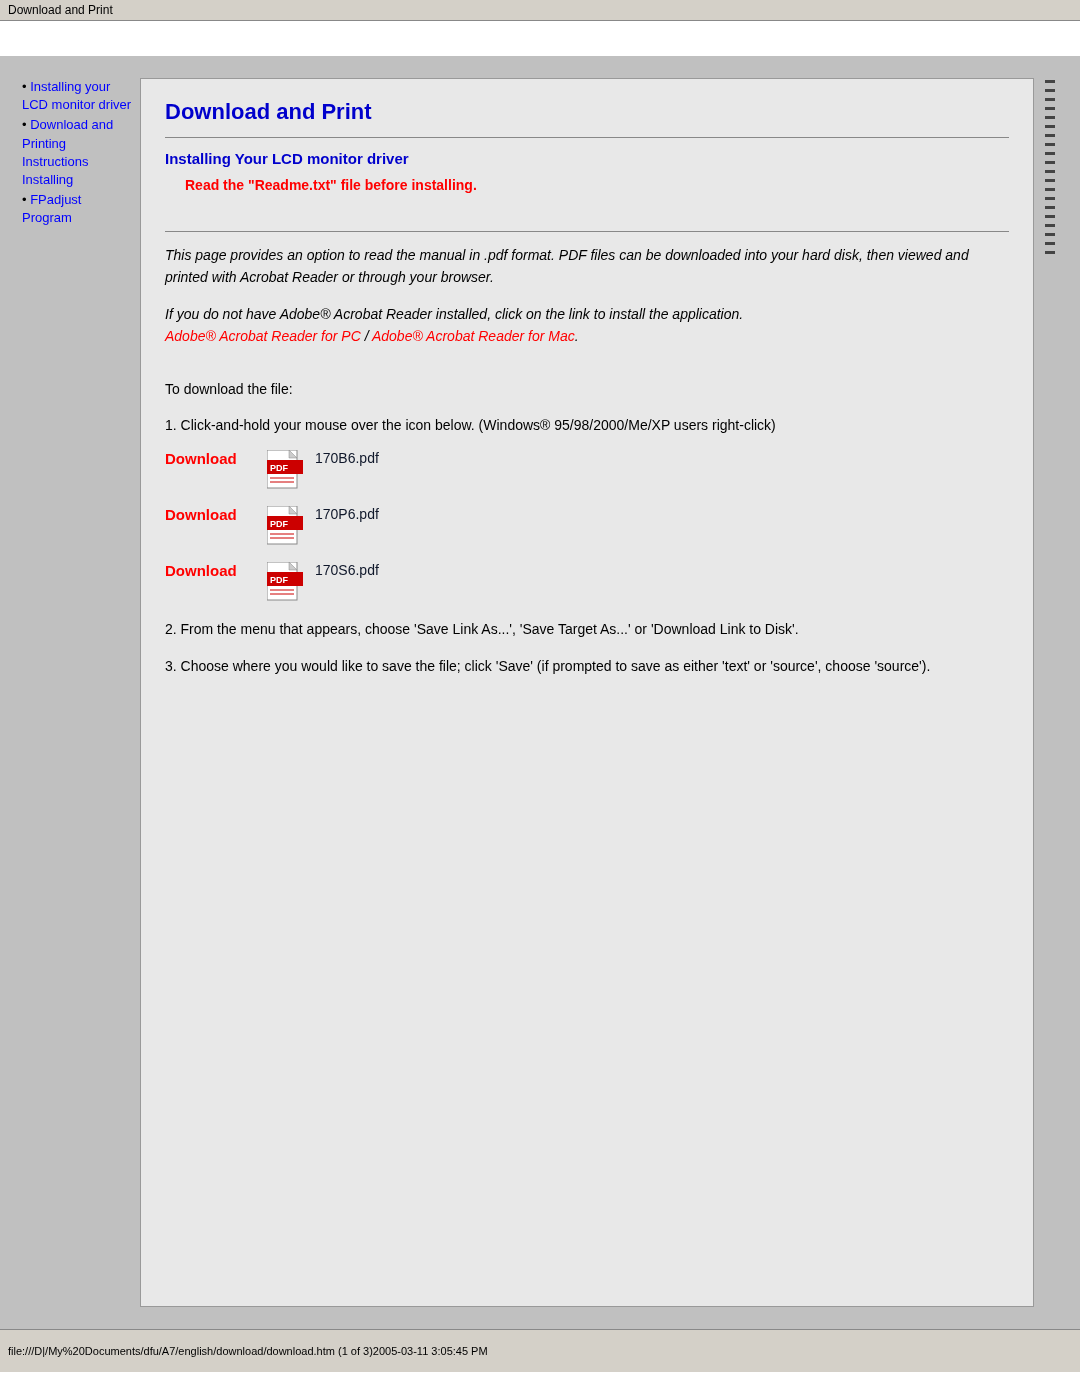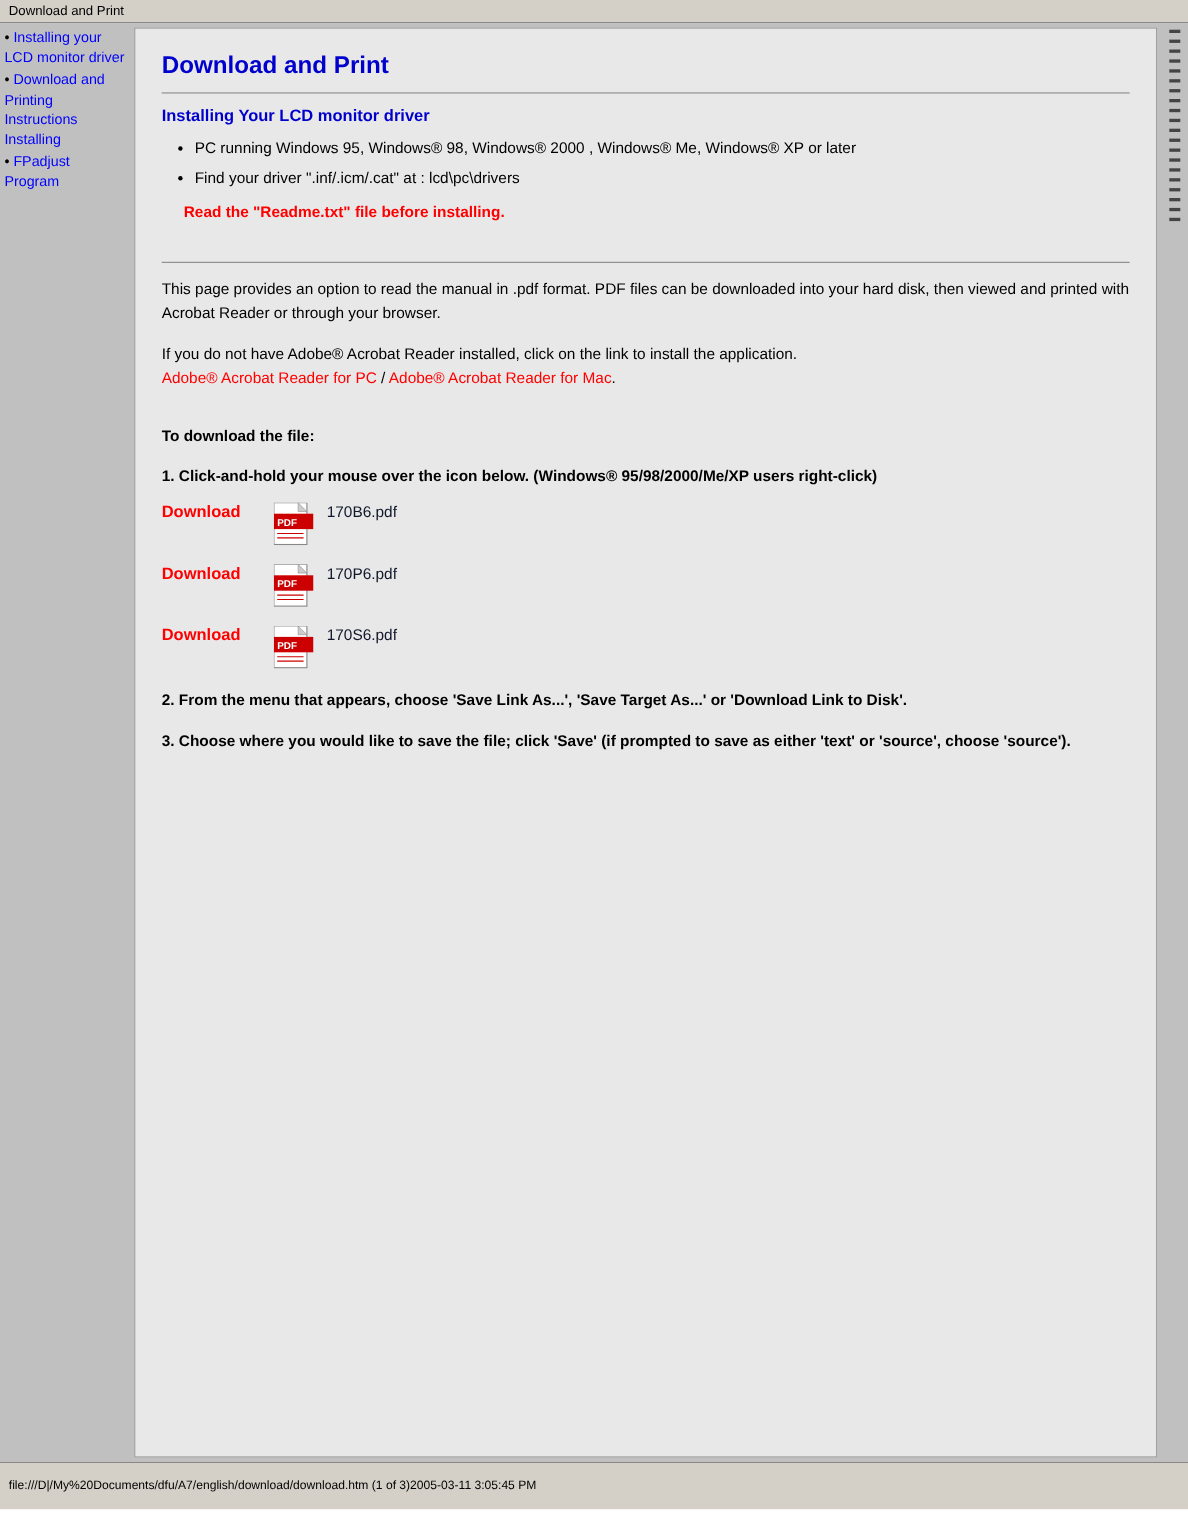--- a/index.html
+++ b/index.html
@@ -25,22 +25,23 @@
       display: flex;
       flex-direction: column;
       height: calc(1397px - 22px - 24px);
       position: relative;
     }
 
     .main-area {
       display: flex;
       flex: 1;
       background: #c0c0c0;
-      padding: 4px;
+      padding: 22px;
       gap: 8px;
+      margin-top: 35px;
     }
 
     .sidebar {
       width: 110px;
       flex-shrink: 0;
       font-size: 13px;
       line-height: 1.4;
     }
 
     .sidebar a {
@@ -126,20 +127,21 @@
 
     .warning-text {
       color: red;
       font-weight: bold;
       margin: 10px 0 10px 20px;
     }
 
     .body-text {
       line-height: 1.6;
       margin-bottom: 14px;
+      font-style: italic;
     }
 
     .acrobat-links {
       color: red;
       text-decoration: none;
     }
 
     .download-instructions-heading {
       font-weight: bold;
       font-style: italic;
@@ -183,21 +185,20 @@
       background: #d4d0c8;
       border-top: 1px solid #888;
       padding: 15px 8px;
       font-size: 11px;
       color: #000;
     }
 
     .step-text {
       line-height: 1.6;
       margin-bottom: 14px;
-      font-weight: bold;
     }
   </style>
 </head>
 <body>
 
 <div class="title-bar">
   <span>Download and Print</span>
 </div>
 
 <div class="outer-wrapper">
@@ -221,24 +222,20 @@
 
       
       <h1 class="page-title">Download and Print</h1>
 
       <hr class="divider">
 
       
       <h2 class="section-heading">Installing Your LCD monitor driver</h2>
 
 
-      <ul class="bullet-list">
-        <li>PC running Windows 95, Windows® 98, Windows® 2000 , Windows® Me, Windows® XP or later</li>
-        <li>Find your driver ".inf/.icm/.cat" at : lcd\pc\drivers</li>
-      </ul>
 
       <p class="warning-text">Read the "Readme.txt" file before installing.</p>
 
       <br>
       <hr class="divider">
 
       
       <p class="body-text">This page provides an option to read the manual in .pdf format. PDF files can be downloaded into your hard disk, then viewed and printed with Acrobat Reader or through your browser.</p>
 
       <p class="body-text">

